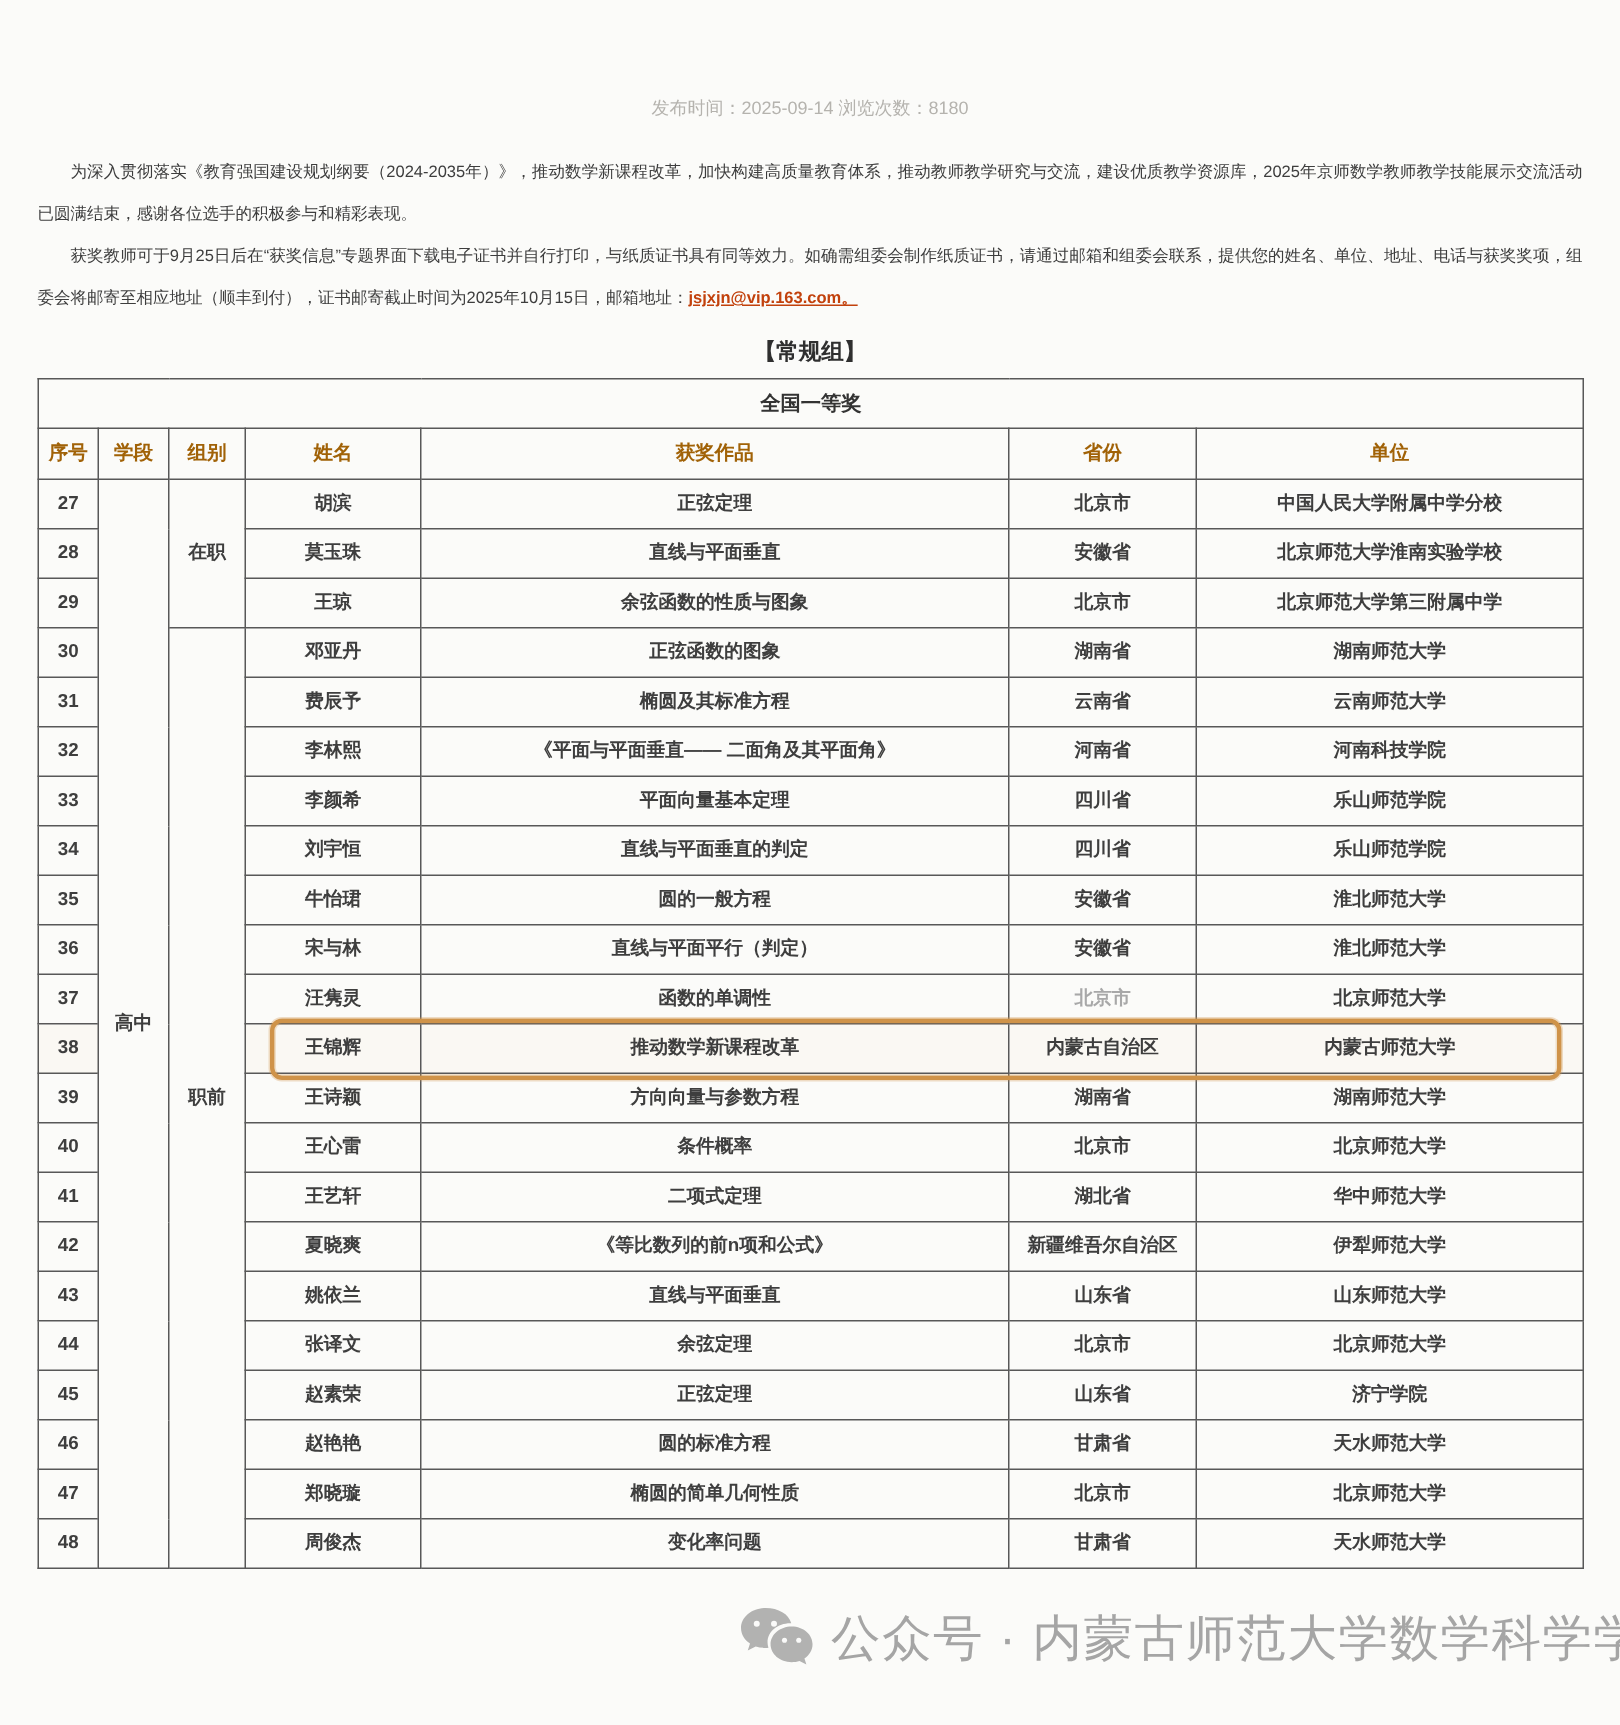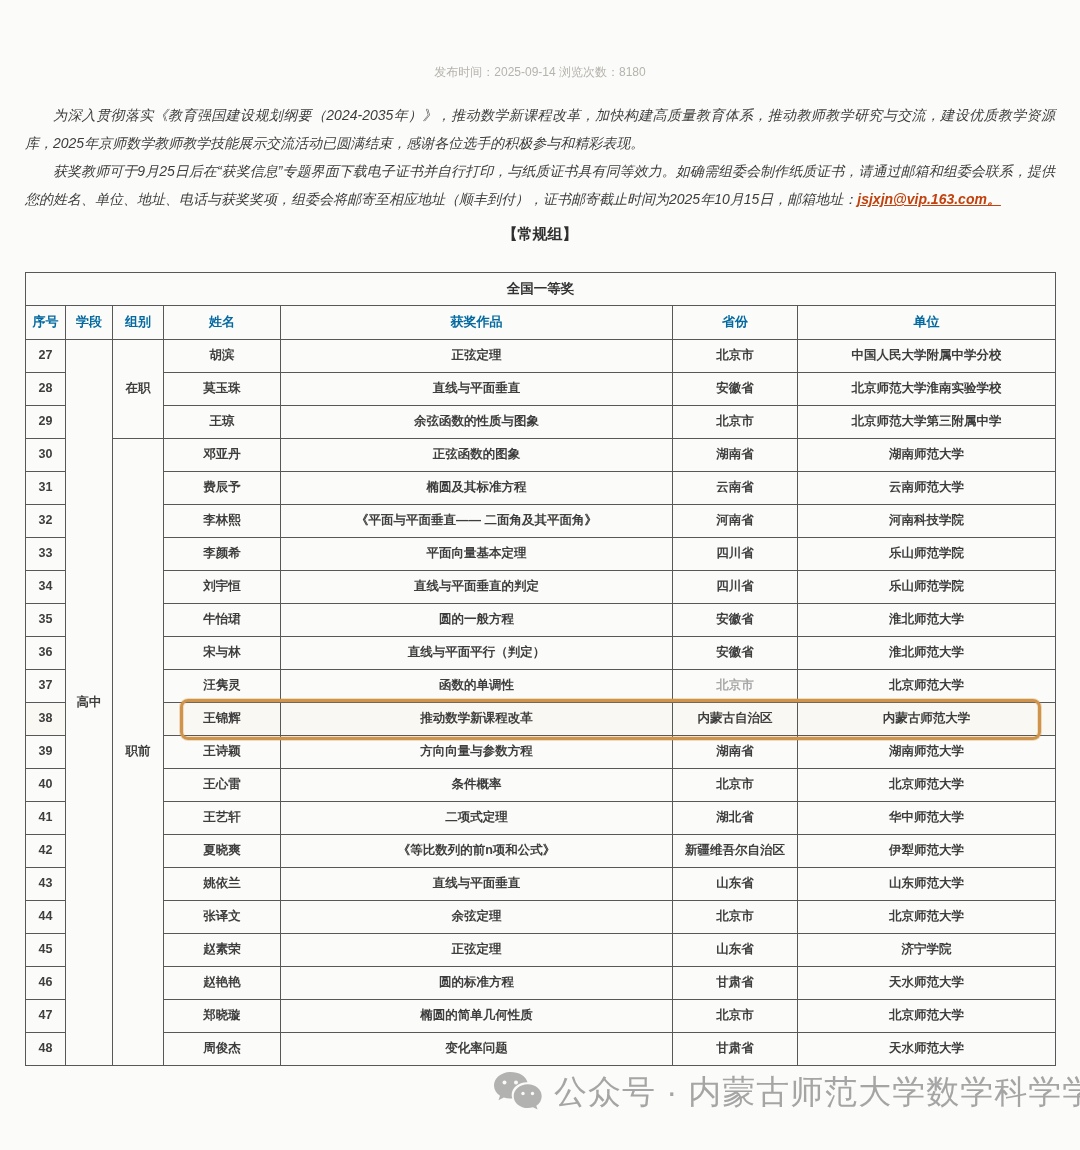--- a/index.html
+++ b/index.html
@@ -12,36 +12,36 @@
   .content{width:1030px;margin:0 auto;padding-top:40px;}
   .doc-title{
     text-align:center;font-size:20px;font-weight:bold;color:#3d5c80;
     margin:0 0 0 0;letter-spacing:.5px;
   }
   .meta{
     text-align:center;font-size:12px;color:#b5b3ae;margin:24px 0 20px;
   }
   .meta span{margin:0 0;}
   .para{
-    font-size:14px;line-height:28px;color:#3d3d3d;
-    text-indent:2em;margin:0;text-align:justify;font-style:italic;
+    font-size:11px;line-height:28px;color:#3d3d3d;
+    text-indent:2em;margin:0;text-align:justify;
   }
   .email-link{color:#c2410c;text-decoration:underline;font-weight:bold;}
   .section-heading{
     text-align:center;font-weight:bold;font-size:15px;color:#2f2f2f;
-    margin:12px 0 28px;
+    margin:12px 0 8px;
   }
   .table-wrap{position:relative;}
   table{width:100%;border-collapse:collapse;table-layout:fixed;}
   th,td{
     border:1px solid #585858;text-align:center;vertical-align:middle;
     font-size:12.5px;font-weight:600;color:#3e3e3e;padding:2px 3px;
     height:28px;line-height:1.25;overflow:hidden;
   }
-  th{font-size:13px;font-weight:700;color:#0369a1;height:29px;}
+  th{font-size:13px;font-weight:700;color:#a16207;height:29px;}
   .band-cell{font-size:13.5px;font-weight:700;color:#333;height:28px;}
   .muted{color:#a8a8a8;}
   .hl td{background:rgba(243,214,168,0.07);}
   .hl-box{
     position:absolute;border:3px solid #cf9349;border-radius:8px;
     box-shadow:0 0 0 1px rgba(207,147,73,.3), inset 0 0 0 1px rgba(207,147,73,.25);
     pointer-events:none;
   }
   .watermark{
     position:absolute;left:492px;top:1070px;display:flex;align-items:center;

